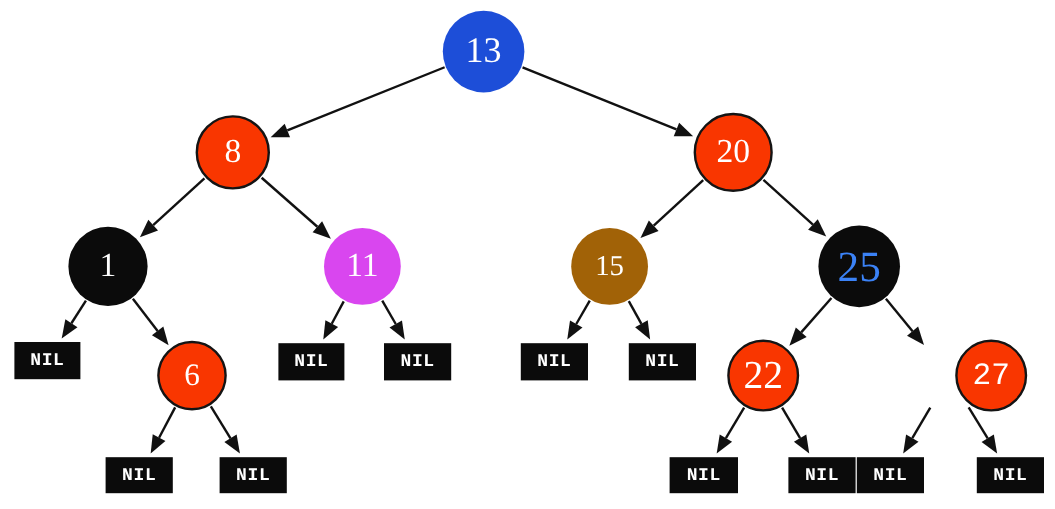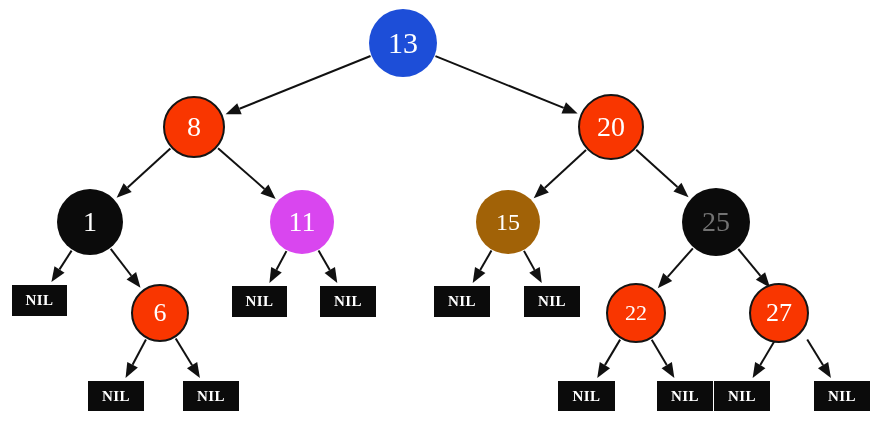--- a/index.html
+++ b/index.html
@@ -45,21 +45,21 @@
     background: #f93600;
     border: 2px solid #141414;
   }
   .nil {
     position: absolute;
     background: #0b0b0b;
     color: #ffffff;
     display: flex;
     align-items: center;
     justify-content: center;
-    font-family: Liberation Serif, serif;
+    font-family: Liberation Mono, monospace;
     font-weight: bold;
     letter-spacing: 0.5px;
     box-sizing: border-box;
     z-index: 5;
   }
 </style>
 </head>
 <body>
 
 <div id="canvas" style="width: 879px; height: 424px; background: rgb(255, 255, 255);">
@@ -105,24 +105,24 @@
       <line x1="807.23" y1="339.41" x2="823.09" y2="365.22" stroke="#111111" stroke-width="2"></line>
       <polygon points="830.94,378.00 817.97,368.36 828.20,362.08" fill="#111111"></polygon>
     </svg>
   <div id="nodes-layer">
       <div class="node black" style="left: 369px; top: 9px; width: 68px; height: 68px; font-size: 30px; background: #1d4ed8; color: rgb(255, 255, 255);">13</div>
       <div class="node red" style="left: 163px; top: 96px; width: 62px; height: 62px; font-size: 28px; background: rgb(249, 54, 0); color: rgb(255, 255, 255);">8</div>
       <div class="node red" style="left: 578px; top: 94px; width: 66px; height: 66px; font-size: 28px; background: rgb(249, 54, 0); color: rgb(255, 255, 255);">20</div>
       <div class="node black" style="left: 57px; top: 189px; width: 66px; height: 66px; font-size: 28px; background: rgb(11, 11, 11); color: rgb(255, 255, 255);">1</div>
       <div class="node black" style="left: 270px; top: 190px; width: 64px; height: 64px; font-size: 28px; background: #d946ef; color: rgb(255, 255, 255);">11</div>
       <div class="node black" style="left: 476px; top: 190px; width: 64px; height: 64px; font-size: 24px; background: #a16207; color: rgb(255, 255, 255);">15</div>
-      <div class="node black" style="left: 682px; top: 188px; width: 68px; height: 68px; font-size: 28px; background: rgb(11, 11, 11); color: #737373;">25</div>
+      <div class="node black" style="left: 682px; top: 188px; width: 68px; height: 68px; font-size: 36px; background: rgb(11, 11, 11); color: #3b82f6;">25</div>
       <div class="node red" style="left: 131px; top: 284px; width: 58px; height: 58px; font-size: 26px; background: rgb(249, 54, 0); color: rgb(255, 255, 255);">6</div>
-      <div class="node red" style="left: 606px; top: 283px; width: 60px; height: 60px; font-size: 22px; background: rgb(249, 54, 0); color: rgb(255, 255, 255);">22</div>
-      <div class="node red" style="left: 749px; top: 283px; width: 60px; height: 60px; font-size: 26px; background: rgb(249, 54, 0); color: rgb(255, 255, 255);">27</div>
+      <div class="node red" style="left: 606px; top: 283px; width: 60px; height: 60px; font-size: 33px; background: rgb(249, 54, 0); color: rgb(255, 255, 255);">22</div>
+      <div class="node red" style="left: 796px; top: 283px; width: 60px; height: 60px; font-size: 26px; background: rgb(249, 54, 0); color: rgb(255, 255, 255); font-family: Liberation Mono, monospace;">27</div>
       <div class="nil" style="left: 12px; top: 285px; width: 55px; height: 31px; font-size: 15px; background: rgb(11, 11, 11); color: rgb(255, 255, 255);">NIL</div>
       <div class="nil" style="left: 88px; top: 381px; width: 56px; height: 30px; font-size: 15px; background: rgb(11, 11, 11); color: rgb(255, 255, 255);">NIL</div>
       <div class="nil" style="left: 183px; top: 381px; width: 56px; height: 30px; font-size: 15px; background: rgb(11, 11, 11); color: rgb(255, 255, 255);">NIL</div>
       <div class="nil" style="left: 232px; top: 286px; width: 55px; height: 31px; font-size: 15px; background: rgb(11, 11, 11); color: rgb(255, 255, 255);">NIL</div>
       <div class="nil" style="left: 320px; top: 286px; width: 56px; height: 31px; font-size: 15px; background: rgb(11, 11, 11); color: rgb(255, 255, 255);">NIL</div>
       <div class="nil" style="left: 434px; top: 286px; width: 56px; height: 31px; font-size: 15px; background: rgb(11, 11, 11); color: rgb(255, 255, 255);">NIL</div>
       <div class="nil" style="left: 524px; top: 286px; width: 56px; height: 31px; font-size: 15px; background: rgb(11, 11, 11); color: rgb(255, 255, 255);">NIL</div>
       <div class="nil" style="left: 558px; top: 381px; width: 57px; height: 30px; font-size: 15px; background: rgb(11, 11, 11); color: rgb(255, 255, 255);">NIL</div>
       <div class="nil" style="left: 657px; top: 381px; width: 56px; height: 30px; font-size: 15px; background: rgb(11, 11, 11); color: rgb(255, 255, 255);">NIL</div>
       <div class="nil" style="left: 714px; top: 381px; width: 56px; height: 30px; font-size: 15px; background: rgb(11, 11, 11); color: rgb(255, 255, 255);">NIL</div>

